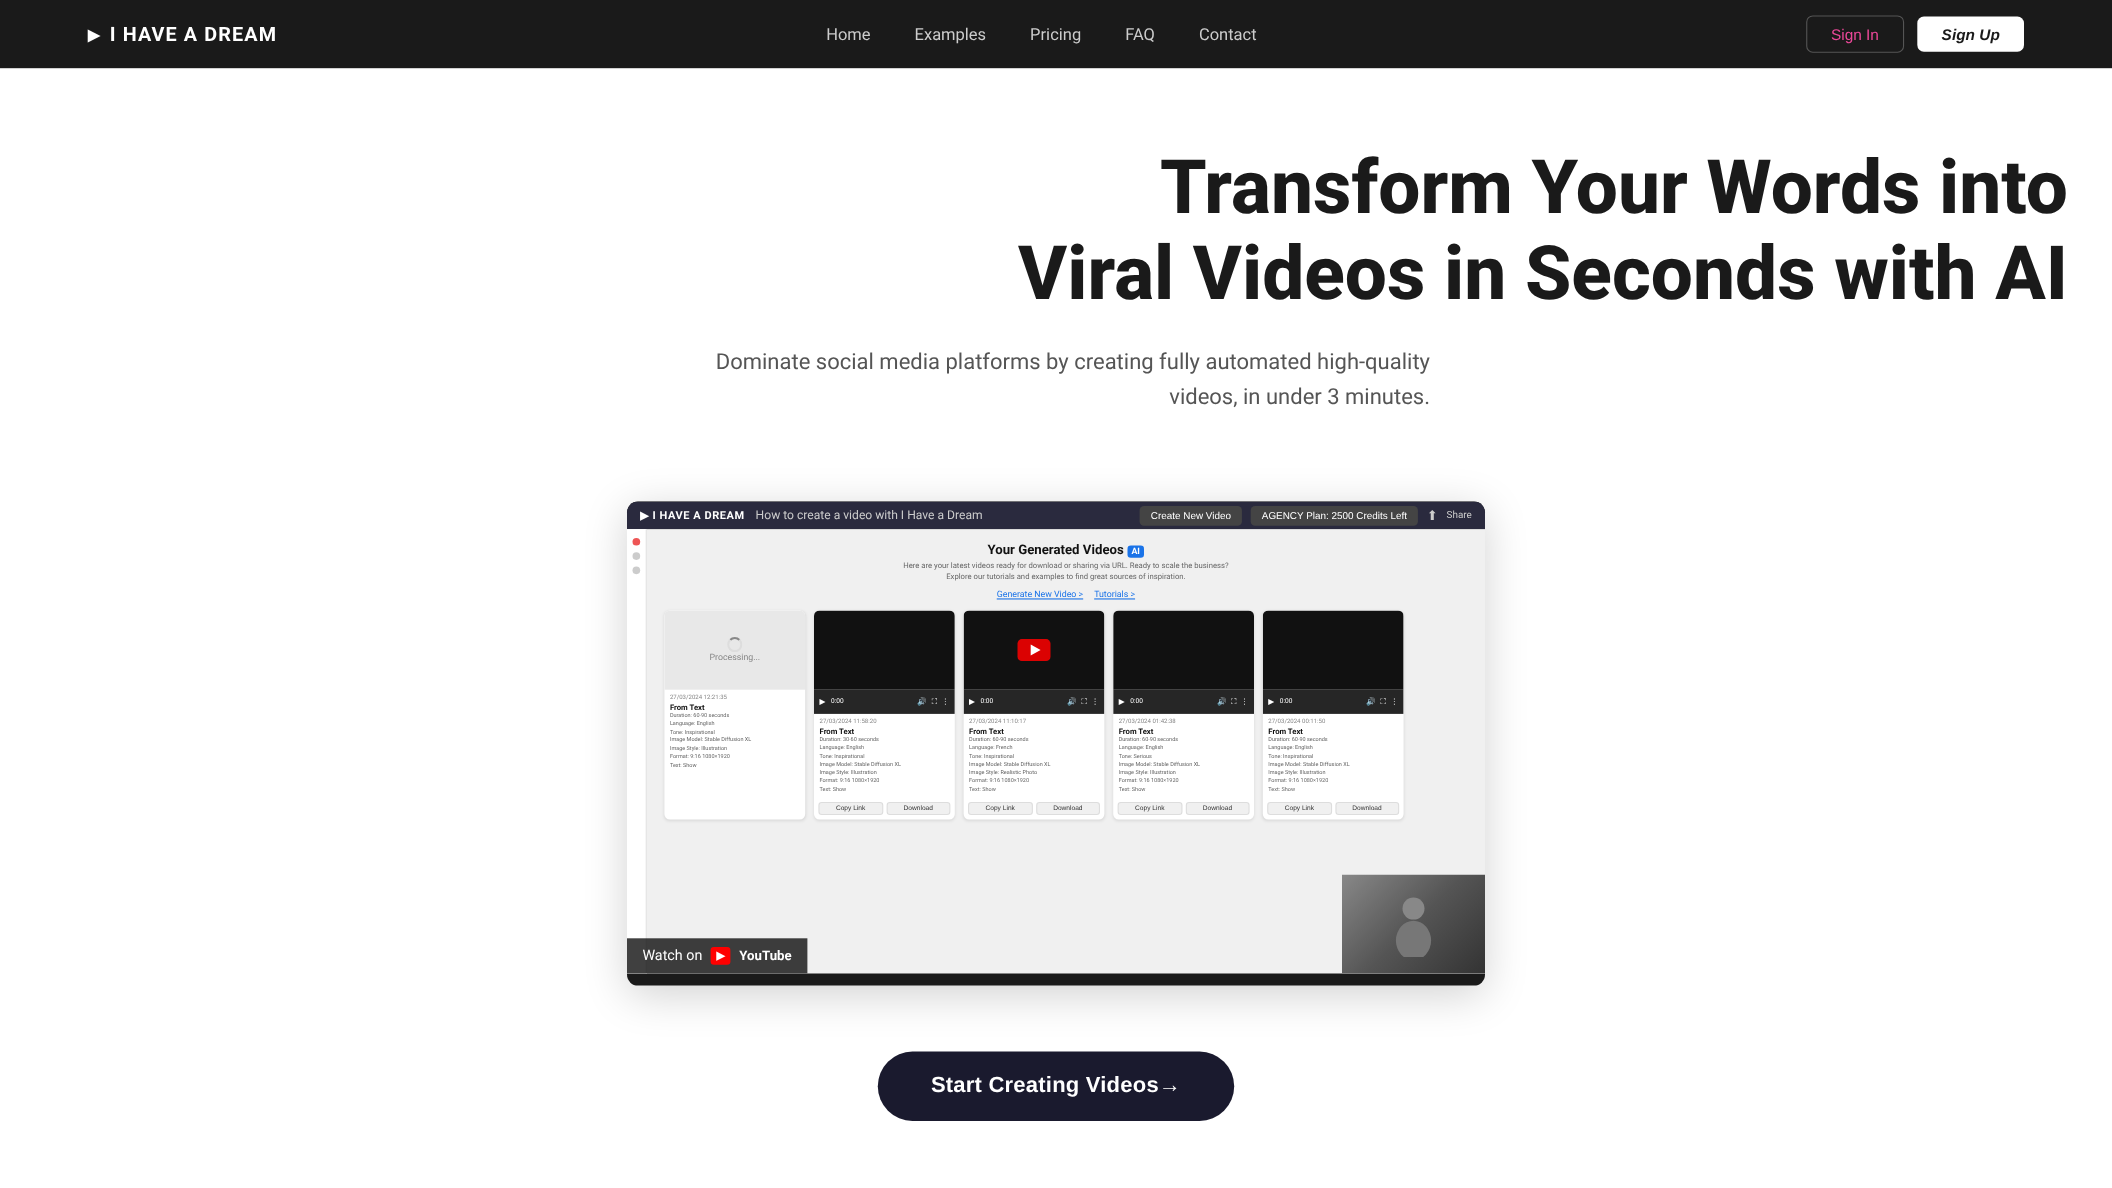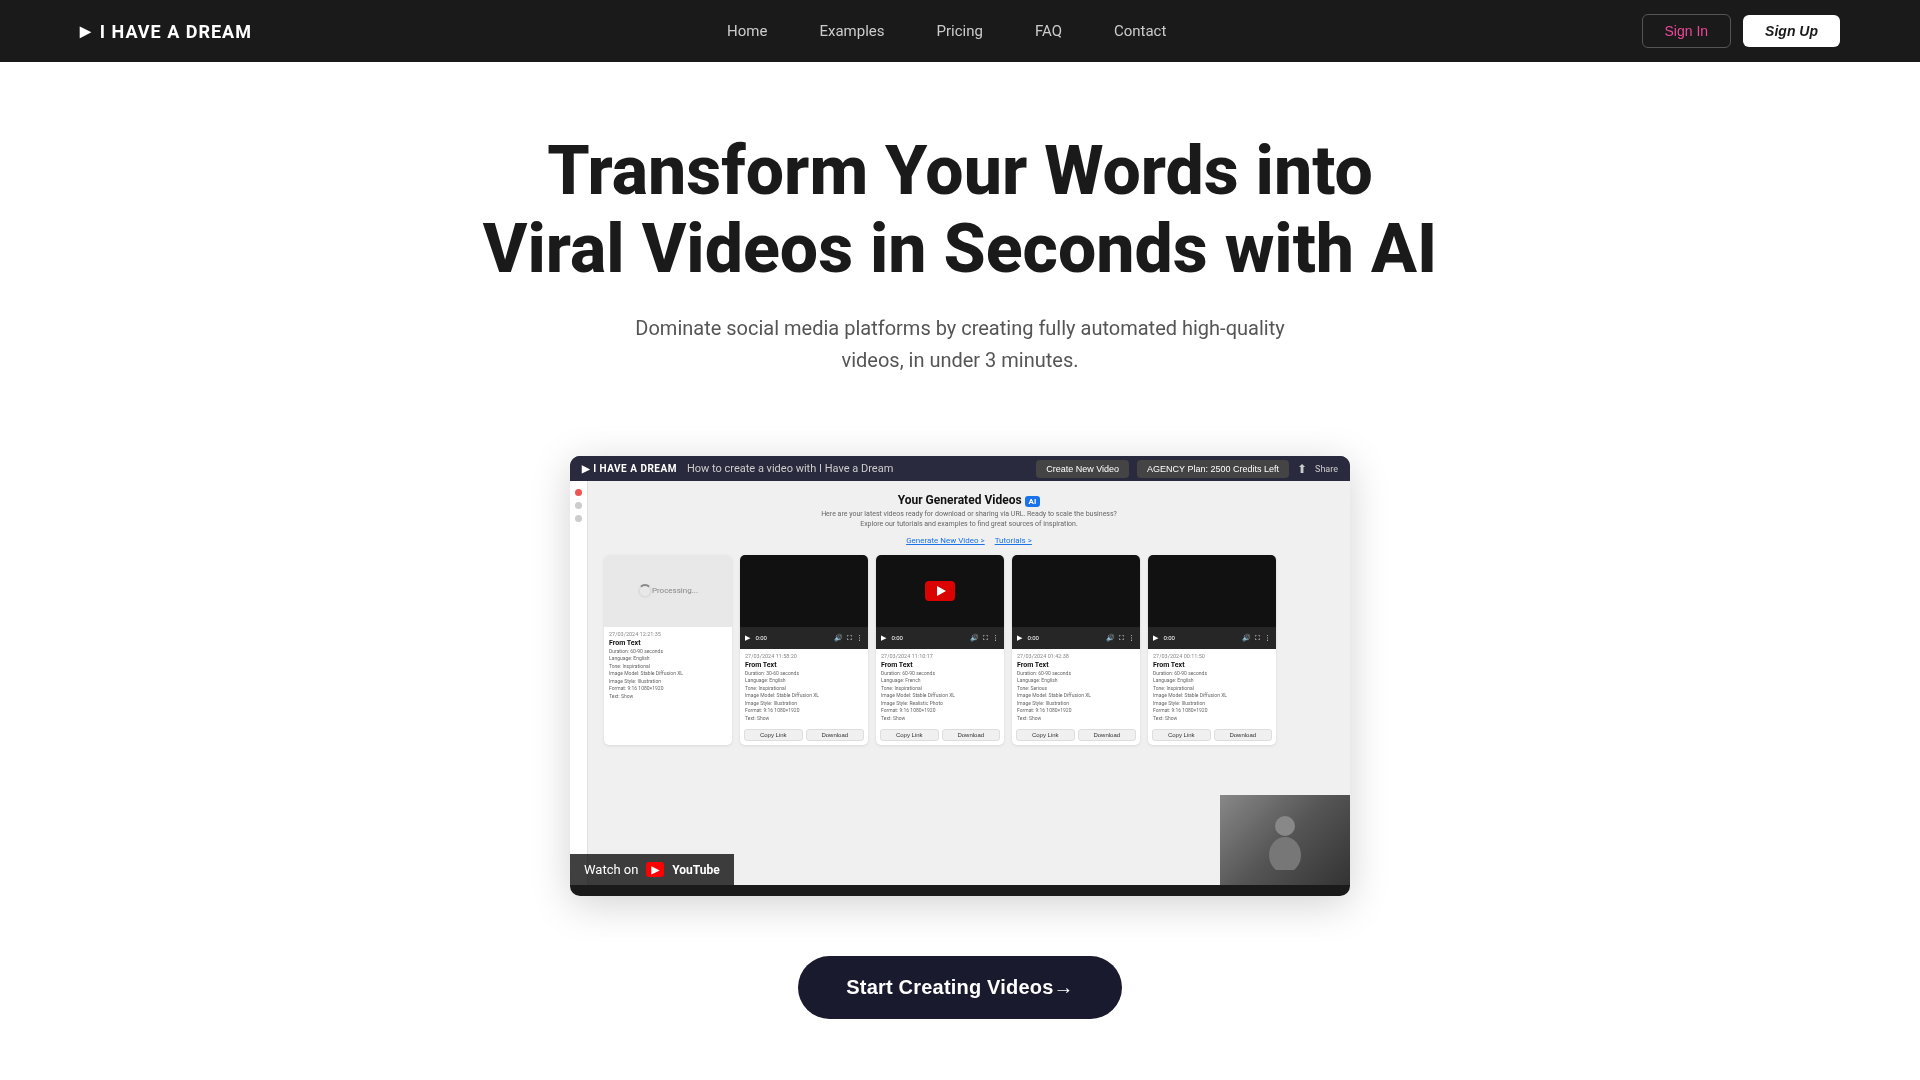--- a/index.html
+++ b/index.html
@@ -40,21 +40,21 @@
     }
 
     .logo-play {
       color: #ffffff;
       font-size: 14px;
     }
 
     .navbar-links {
       display: flex;
       align-items: center;
-      gap: 52px;
+      gap: 40px;
     }
 
     .navbar-links a {
       color: #cccccc;
       text-decoration: none;
       font-size: 15px;
       font-weight: 400;
     }
 
     .navbar-actions {
@@ -81,21 +81,21 @@
       padding: 8px 22px;
       border-radius: 6px;
       font-size: 14px;
       cursor: pointer;
       font-weight: 600;
       font-style: italic;
     }
 
     
     .hero {
-      text-align: center;
+      text-align: right;
       padding: 70px 40px 40px;
     }
 
     .hero-title {
       font-size: 68px;
       font-weight: 800;
       color: #1a1a1a;
       line-height: 1.15;
       margin-bottom: 24px;
     }
@@ -311,20 +311,21 @@
       height: 72px;
       background: #111;
       display: flex;
       align-items: center;
       justify-content: center;
       position: relative;
     }
 
     .inner-card-thumb.processing-state {
       background: #e8e8e8;
+      flex-direction: column;
     }
 
     .inner-card-thumb.has-yt-play .yt-play-center {
       display: flex;
     }
 
     .yt-play-center {
       width: 30px;
       height: 20px;
       background: rgba(255,0,0,0.85);

